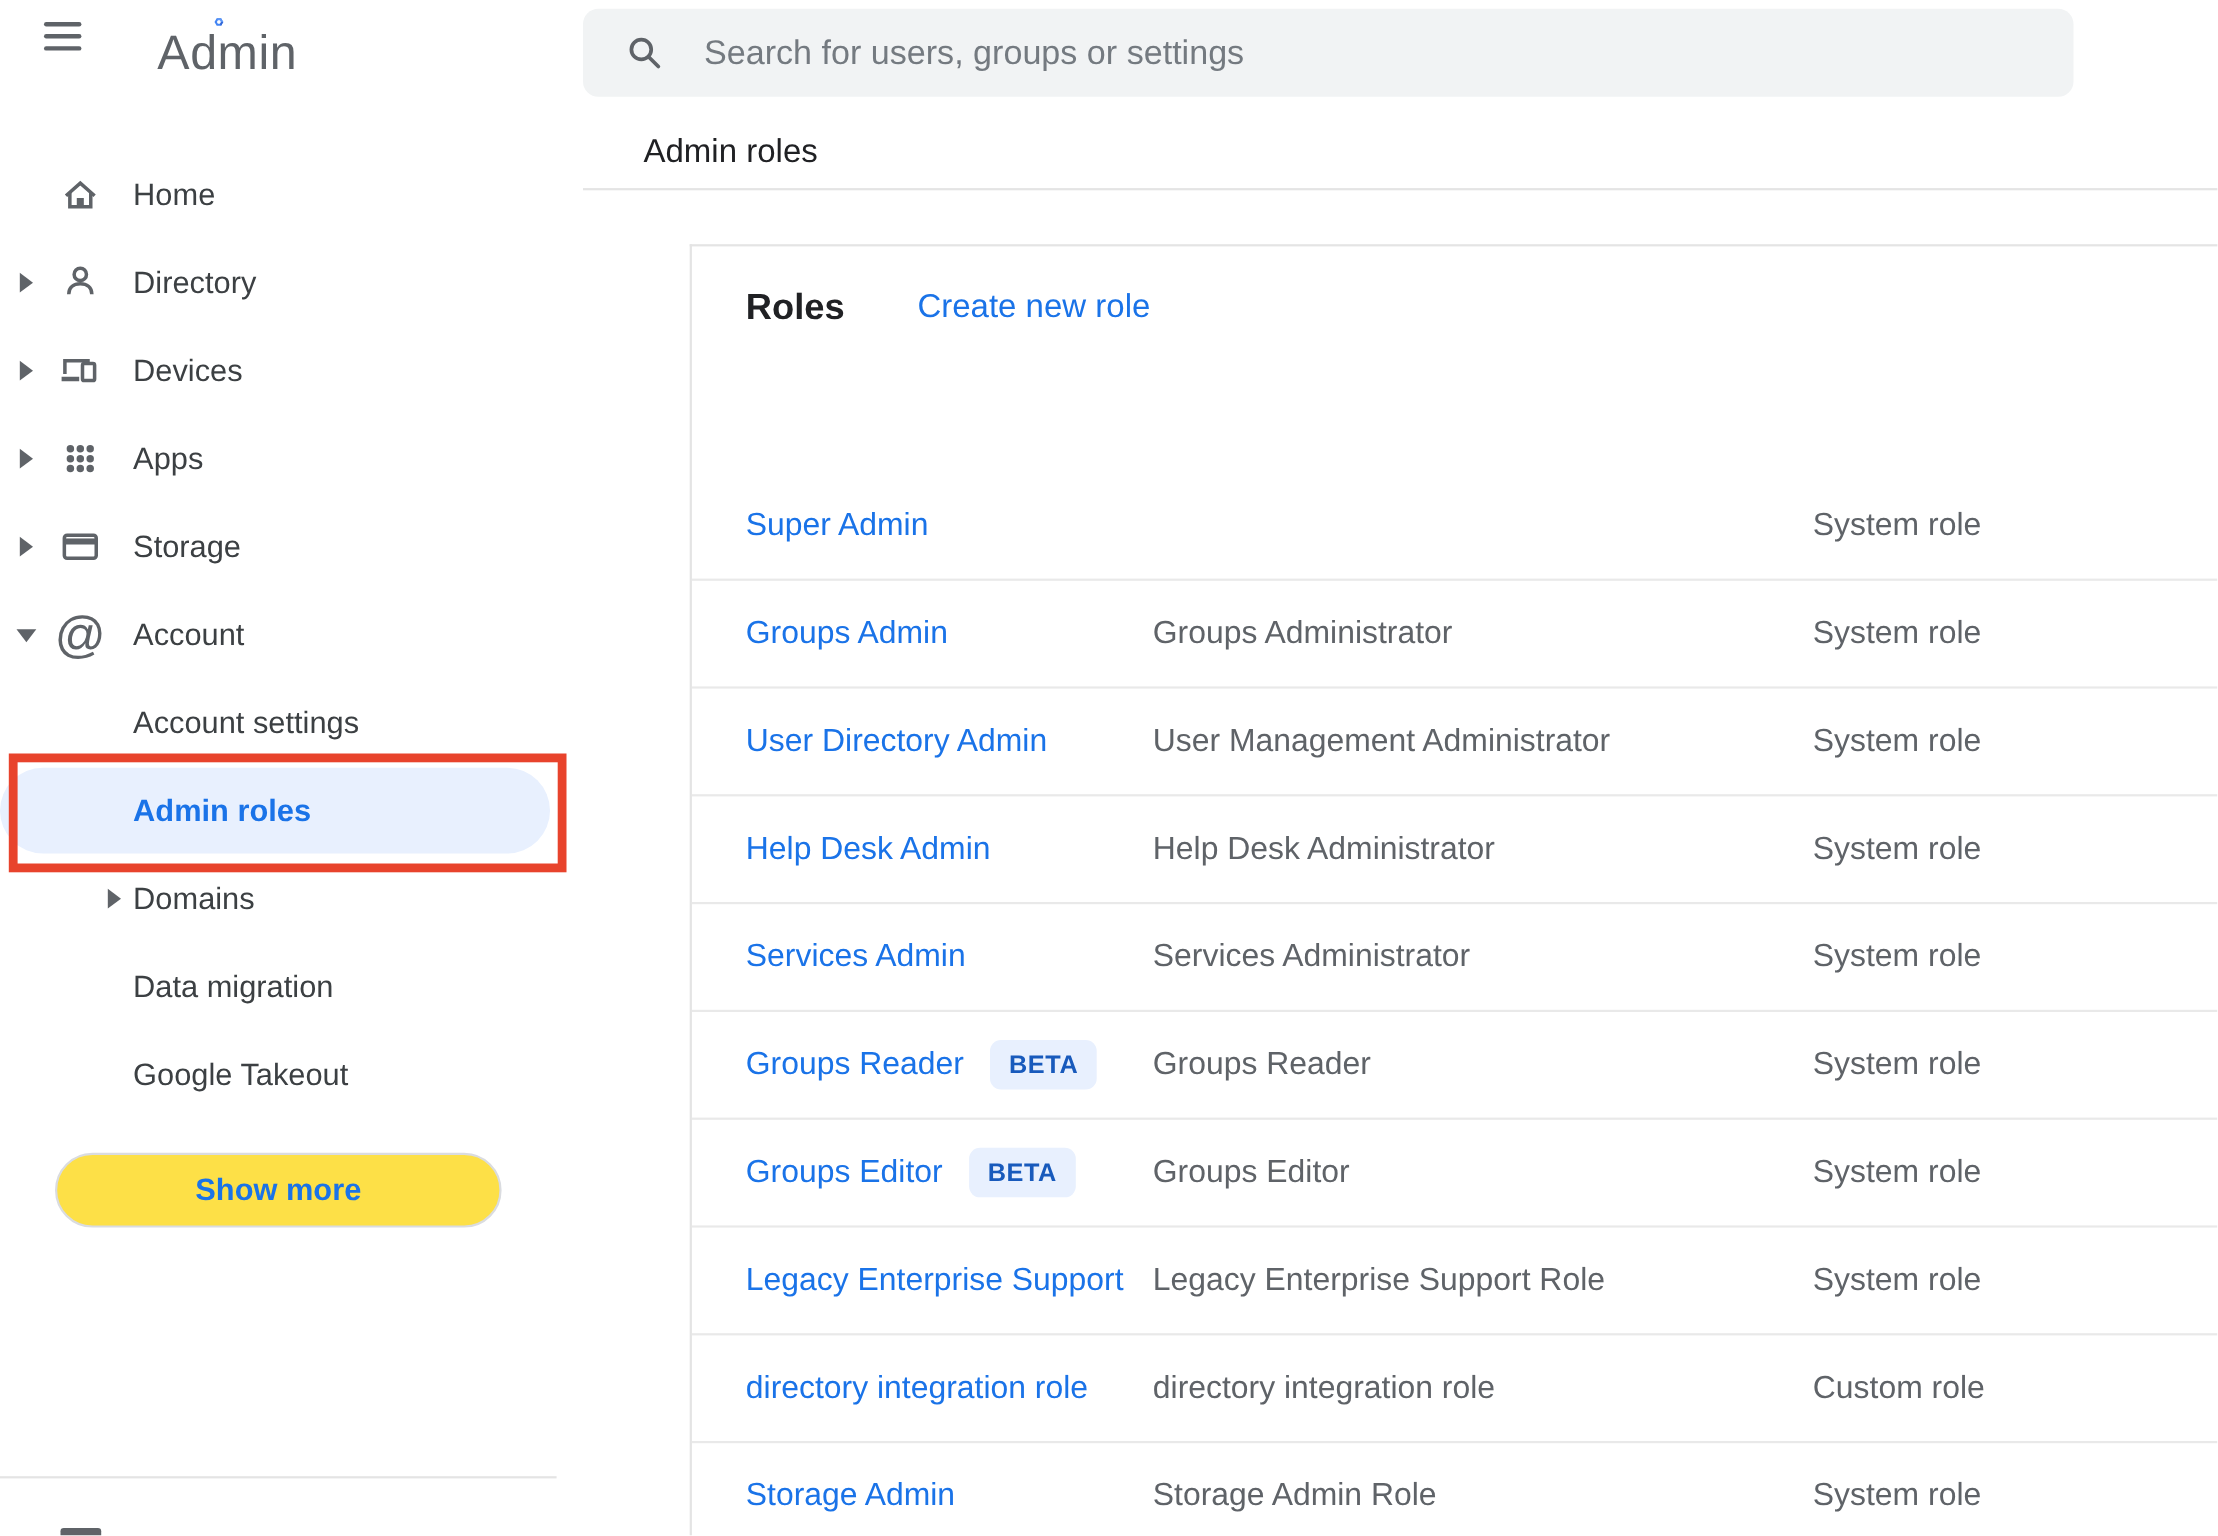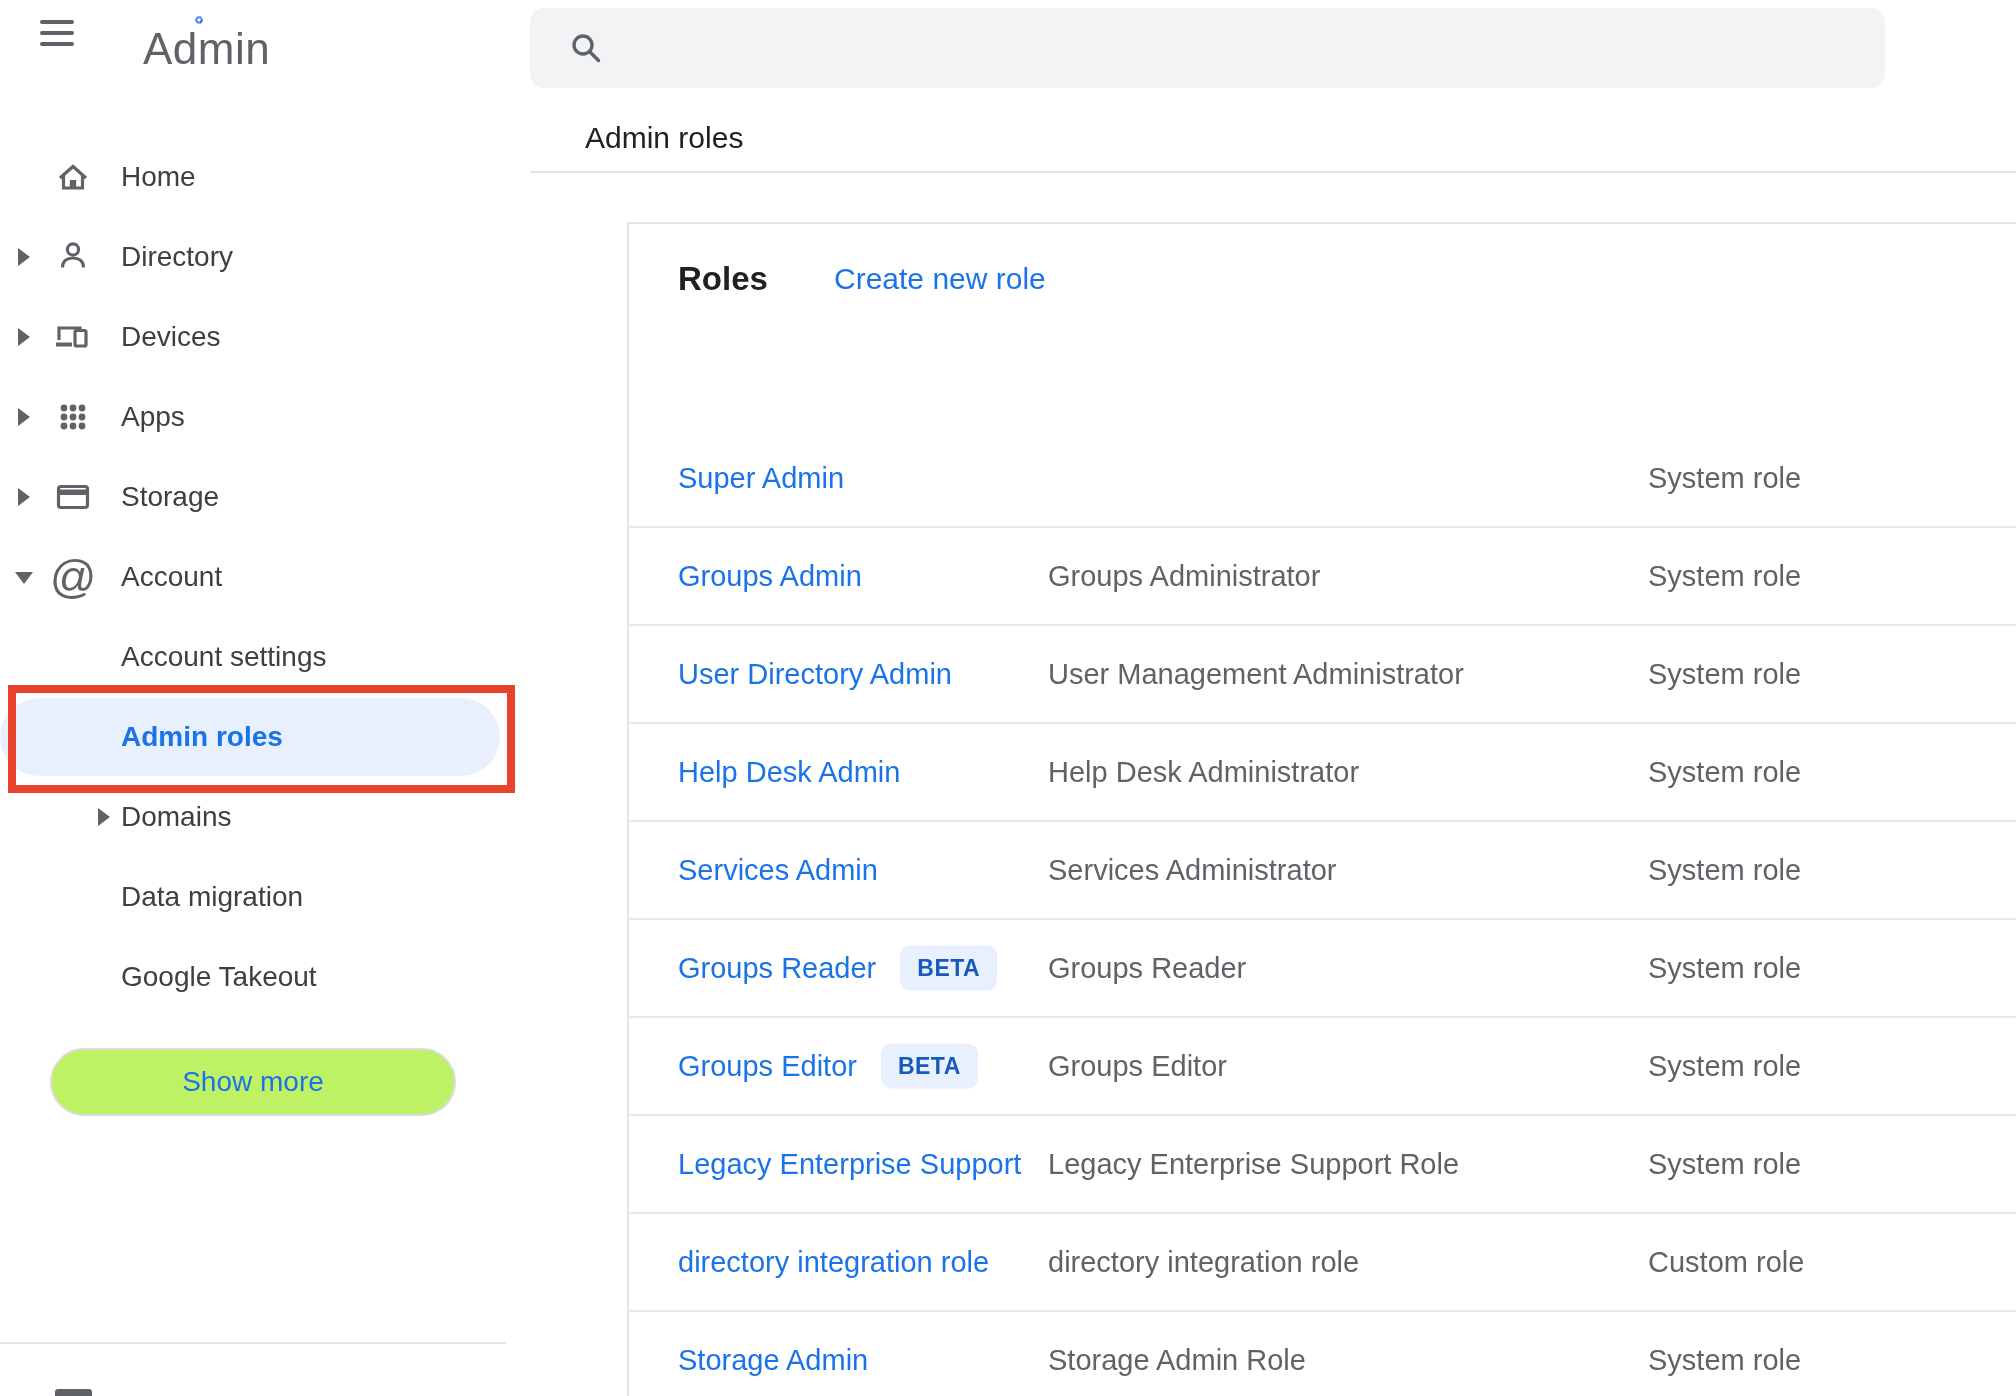--- a/index.html
+++ b/index.html
@@ -39,22 +39,22 @@
   .tri-down{position:absolute;left:15px;top:50%;transform:translateY(-42%);width:0;height:0;
     border-top:12px solid #5f6368;border-left:9px solid transparent;border-right:9px solid transparent;}
   .tri-sub{left:98px;}
   .selected-pill{position:absolute;left:0;top:1px;width:500px;height:78px;
     background:var(--pill-bg);border-radius:40px;}
   .nav-label.selected{color:var(--selected-blue);font-weight:bold;}
 
   .annotation-box{position:absolute;left:8px;top:685px;width:507px;height:108px;
     border:8px solid var(--annotation-red);z-index:6;pointer-events:none;}
 
-  .show-more{position:absolute;left:50px;top:1048px;width:406px;height:68px;background:#bef264;
-    border:2px solid #dadce0;border-radius:36px;color:var(--accent);font-size:28px;font-weight:400;
+  .show-more{position:absolute;left:50px;top:1048px;width:406px;height:68px;background:#fde047;
+    border:2px solid #dadce0;border-radius:36px;color:var(--accent);font-size:28px;font-weight:700;
     text-align:center;line-height:64px;cursor:pointer;}
   .sidebar-bottom-divider{position:absolute;left:0;top:1342px;width:506px;height:2px;background:var(--divider);}
   .partial-icon{position:absolute;left:55px;top:1389px;width:37px;height:7px;background:#5f6368;
     border-radius:3px 3px 0 0;}
 
   
   .search-bar{position:absolute;left:530px;top:8px;width:1355px;height:80px;
     background:var(--search-bg);border-radius:14px;display:flex;align-items:center;}
   .search-icon{margin-left:38px;flex:0 0 auto;display:flex;}
   .search-input{flex:1;margin-left:36px;margin-right:30px;border:none;outline:none;background:transparent;
@@ -210,20 +210,21 @@
     <div class="partial-icon"></div>
   </div>
 
   <div class="search-bar">
     <span class="search-icon">
       <svg width="36" height="36" viewBox="0 0 36 36" fill="none" stroke="#5f6368" stroke-width="3.4" stroke-linecap="round">
         <circle cx="15" cy="15" r="9"></circle>
           <line x1="22" y1="22" x2="30.5" y2="30.5"></line>
       </svg>
     </span>
+    <input class="search-input" type="text" placeholder="Search for users, groups or settings" style="">
   </div>
 
   <div class="breadcrumb">Admin roles</div>
   <div class="content-divider"></div>
 
   <div class="card">
 
     <div class="card-header">
       <span class="card-title">Roles</span>
       <a class="create-link">Create new role</a>

